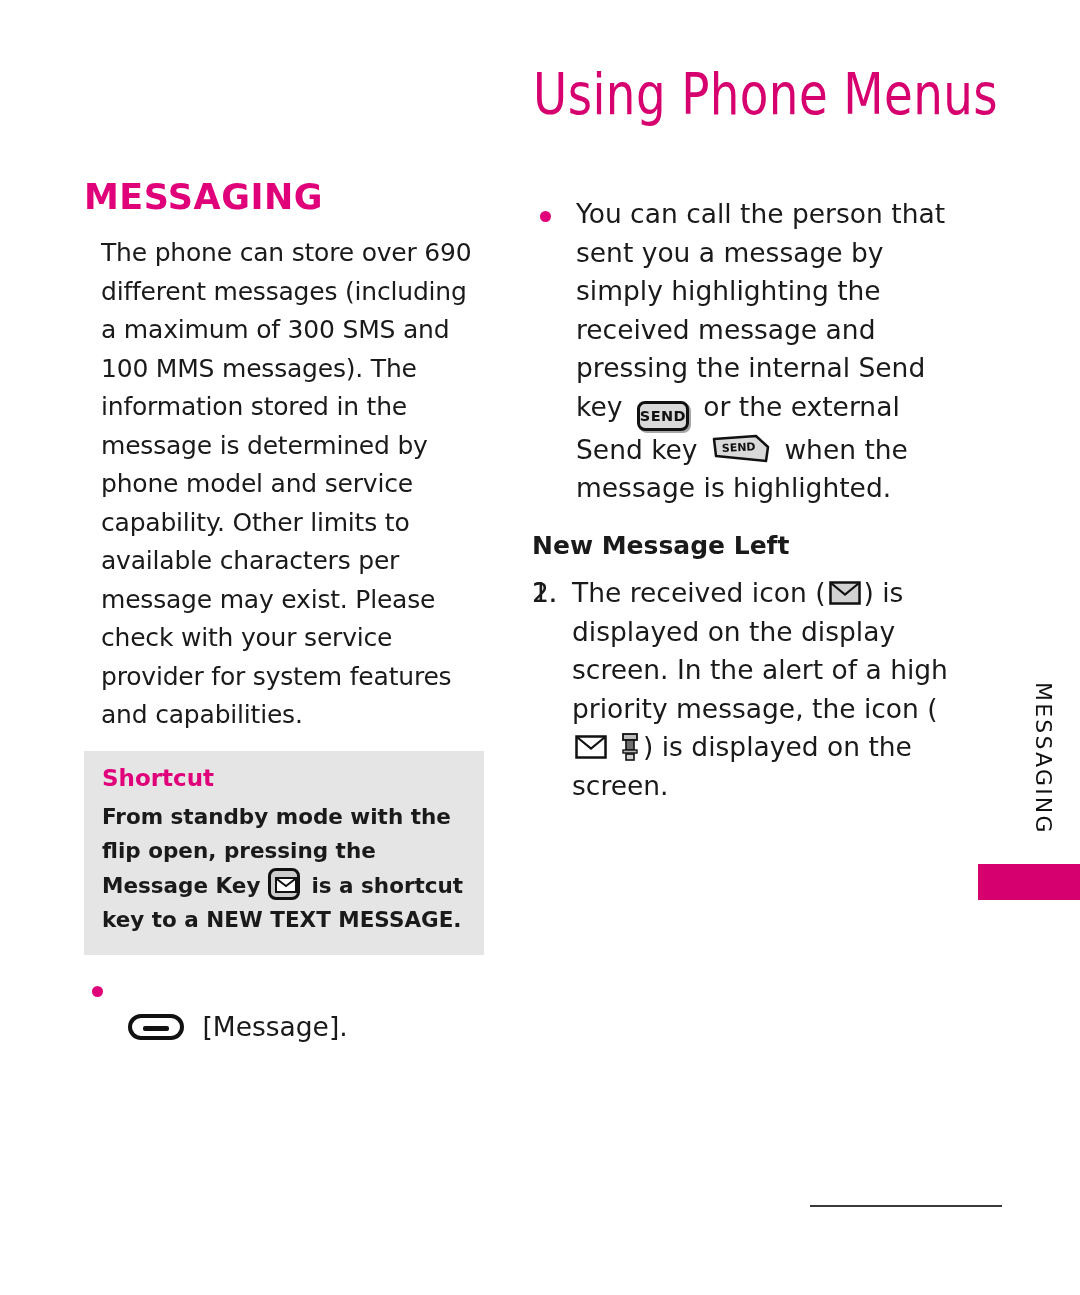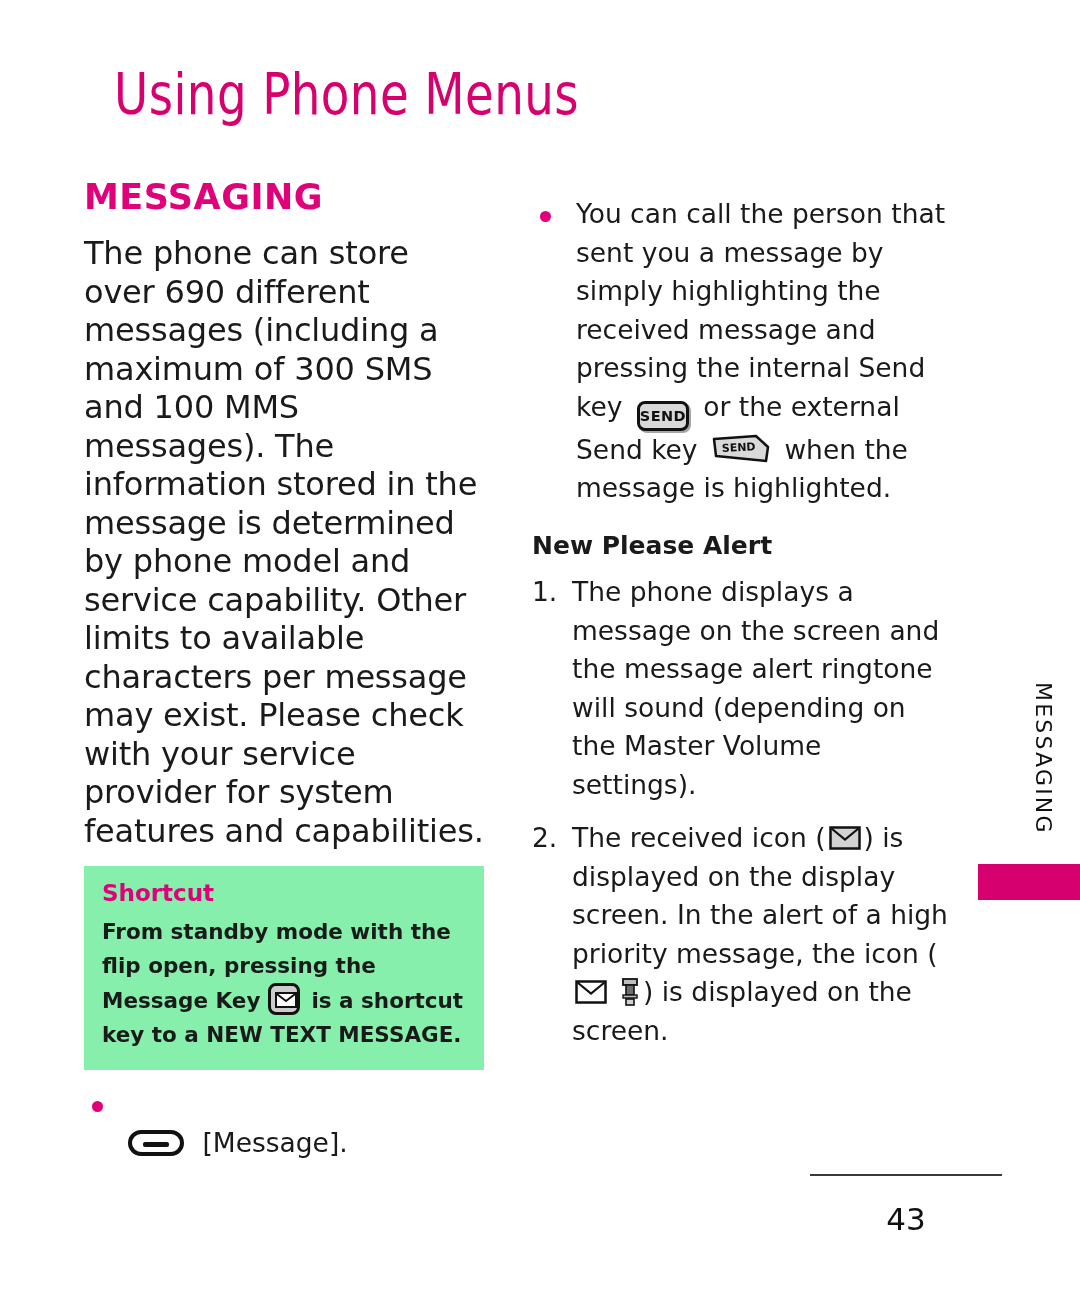--- a/index.html
+++ b/index.html
@@ -14,22 +14,22 @@
     font-family: "Liberation Sans", sans-serif;
     color: #1a1a1a;
     overflow: hidden;
   }
 
   
   .page-header {
     position: absolute;
     left: 0; right: 0;
     top: 66px;
+    text-align: right;
     padding-right: 82px;
-    padding-left: 12px;
   }
   .page-header .title {
     display: inline-block;
     font-size: 57px;
     line-height: 1;
     font-weight: 400;
     letter-spacing: 0.5px;
     color: #D6006E;
     font-family: "DejaVu Sans", sans-serif;
     transform: scaleX(0.82);
@@ -54,38 +54,38 @@
     color: #E0007A;
     font-size: 35px;
     font-weight: 700;
     letter-spacing: 0.5px;
     margin: 0 0 19px 0;
     line-height: 1;
     font-family: "DejaVu Sans", sans-serif;
   }
 
   p.body {
-    margin: 0 0 16px 0;
-    font-size: 32px;
+    margin: 0 0 16px 17px;
+    font-size: 25px;
     line-height: 38.5px;
     font-family: "DejaVu Sans", sans-serif;
     letter-spacing: -0.2px;
   }
 
   .sub-head {
     font-size: 25px;
     font-weight: 700;
     margin: 24px 0 14px 0;
     line-height: 1.1;
     font-family: "DejaVu Sans", sans-serif;
   }
 
   
   .shortcut-box {
-    background: #86efac;
+    background: #e5e5e5;
     padding: 16px 18px 18px 18px;
     margin: 6px 0 14px 0;
     width: 400px;
   }
   .shortcut-box .sc-title {
     color: #E0007A;
     font-size: 23px;
     font-weight: 700;
     margin: 0 0 10px 0;
     line-height: 1;
@@ -300,27 +300,26 @@
         <span class="ico key-send-external">
           <svg width="58" height="30" viewBox="0 0 58 30" aria-hidden="true">
             <path d="M2 5 L44 2 L56 13 L54 27 L4 22 Z" fill="#d9d9d9" stroke="#111" stroke-width="2.5" stroke-linejoin="round"></path>
             <text x="10" y="18" font-family="DejaVu Sans, sans-serif" font-size="11" font-weight="700" fill="#111" transform="rotate(-3 10 18)">SEND</text>
           </svg>
         </span>
         <span>when the message is highlighted.</span>
       </li>
     </ul>
 
-    <h3 class="sub-head">New Please Alert</h3>
+    <h3 class="sub-head">New Message Left</h3>
 
 
     <ol class="numbers">
       <li>
         <span class="num">1.</span>
-        <span>The phone displays a message on the screen and the message alert ringtone will sound (depending on the Master Volume settings).</span>
       </li>
       <li>
         <span class="num">2.</span>
         <span>The received icon (</span><span class="ico env-inline">
           <svg width="32" height="24" viewBox="0 0 32 24" aria-hidden="true">
             <rect x="1.5" y="1.5" width="29" height="21" fill="#d2d2d2" stroke="#111" stroke-width="2.5"></rect>
             <path d="M2.5 2.5 L16 13.5 L29.5 2.5" fill="none" stroke="#111" stroke-width="2.2"></path>
           </svg>
         </span><span>) is displayed on the display screen. In the alert of a high priority message, the icon (</span><span class="ico env-inline">
           <svg width="32" height="24" viewBox="0 0 32 24" aria-hidden="true">
@@ -341,14 +340,13 @@
   </div>
 </div>
 
 <div class="side-tab">
   <div class="vtext">MESSAGING</div>
   <div class="tab-bar"></div>
 </div>
 
 <div class="footer">
   <div class="rule"></div>
-  <div class="pageno">43</div>
 </div>
 
 </body></html>

